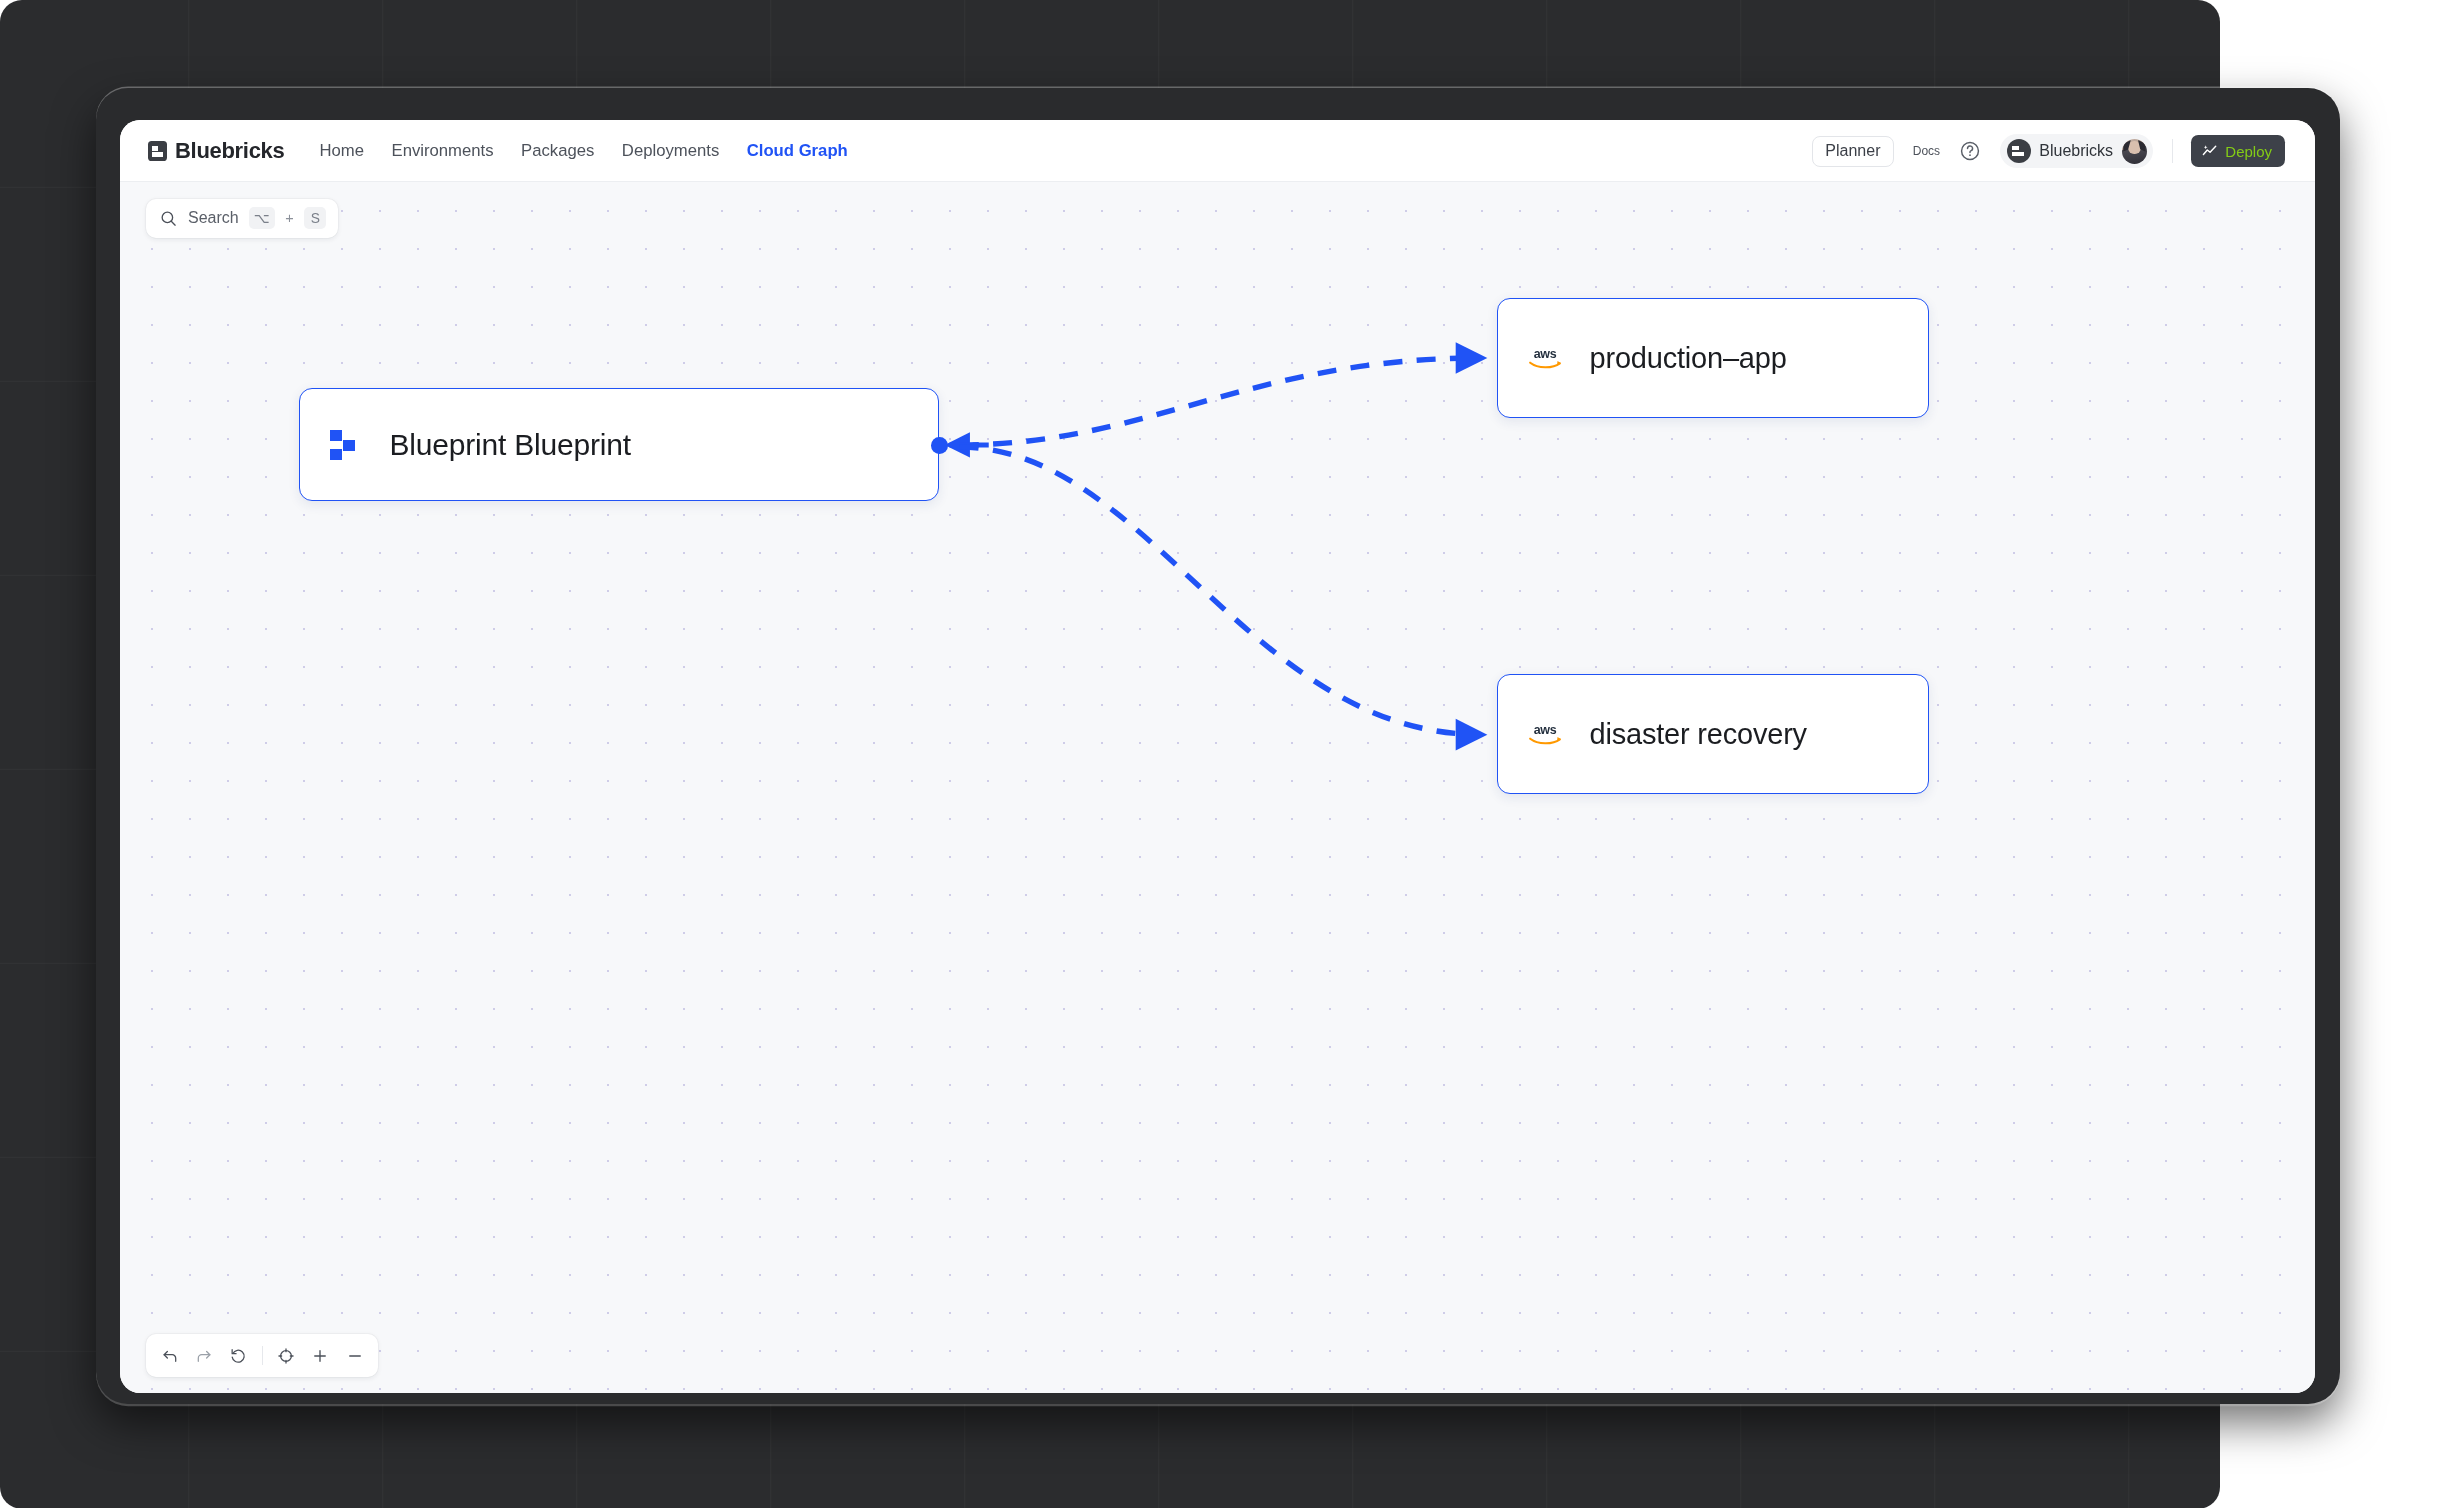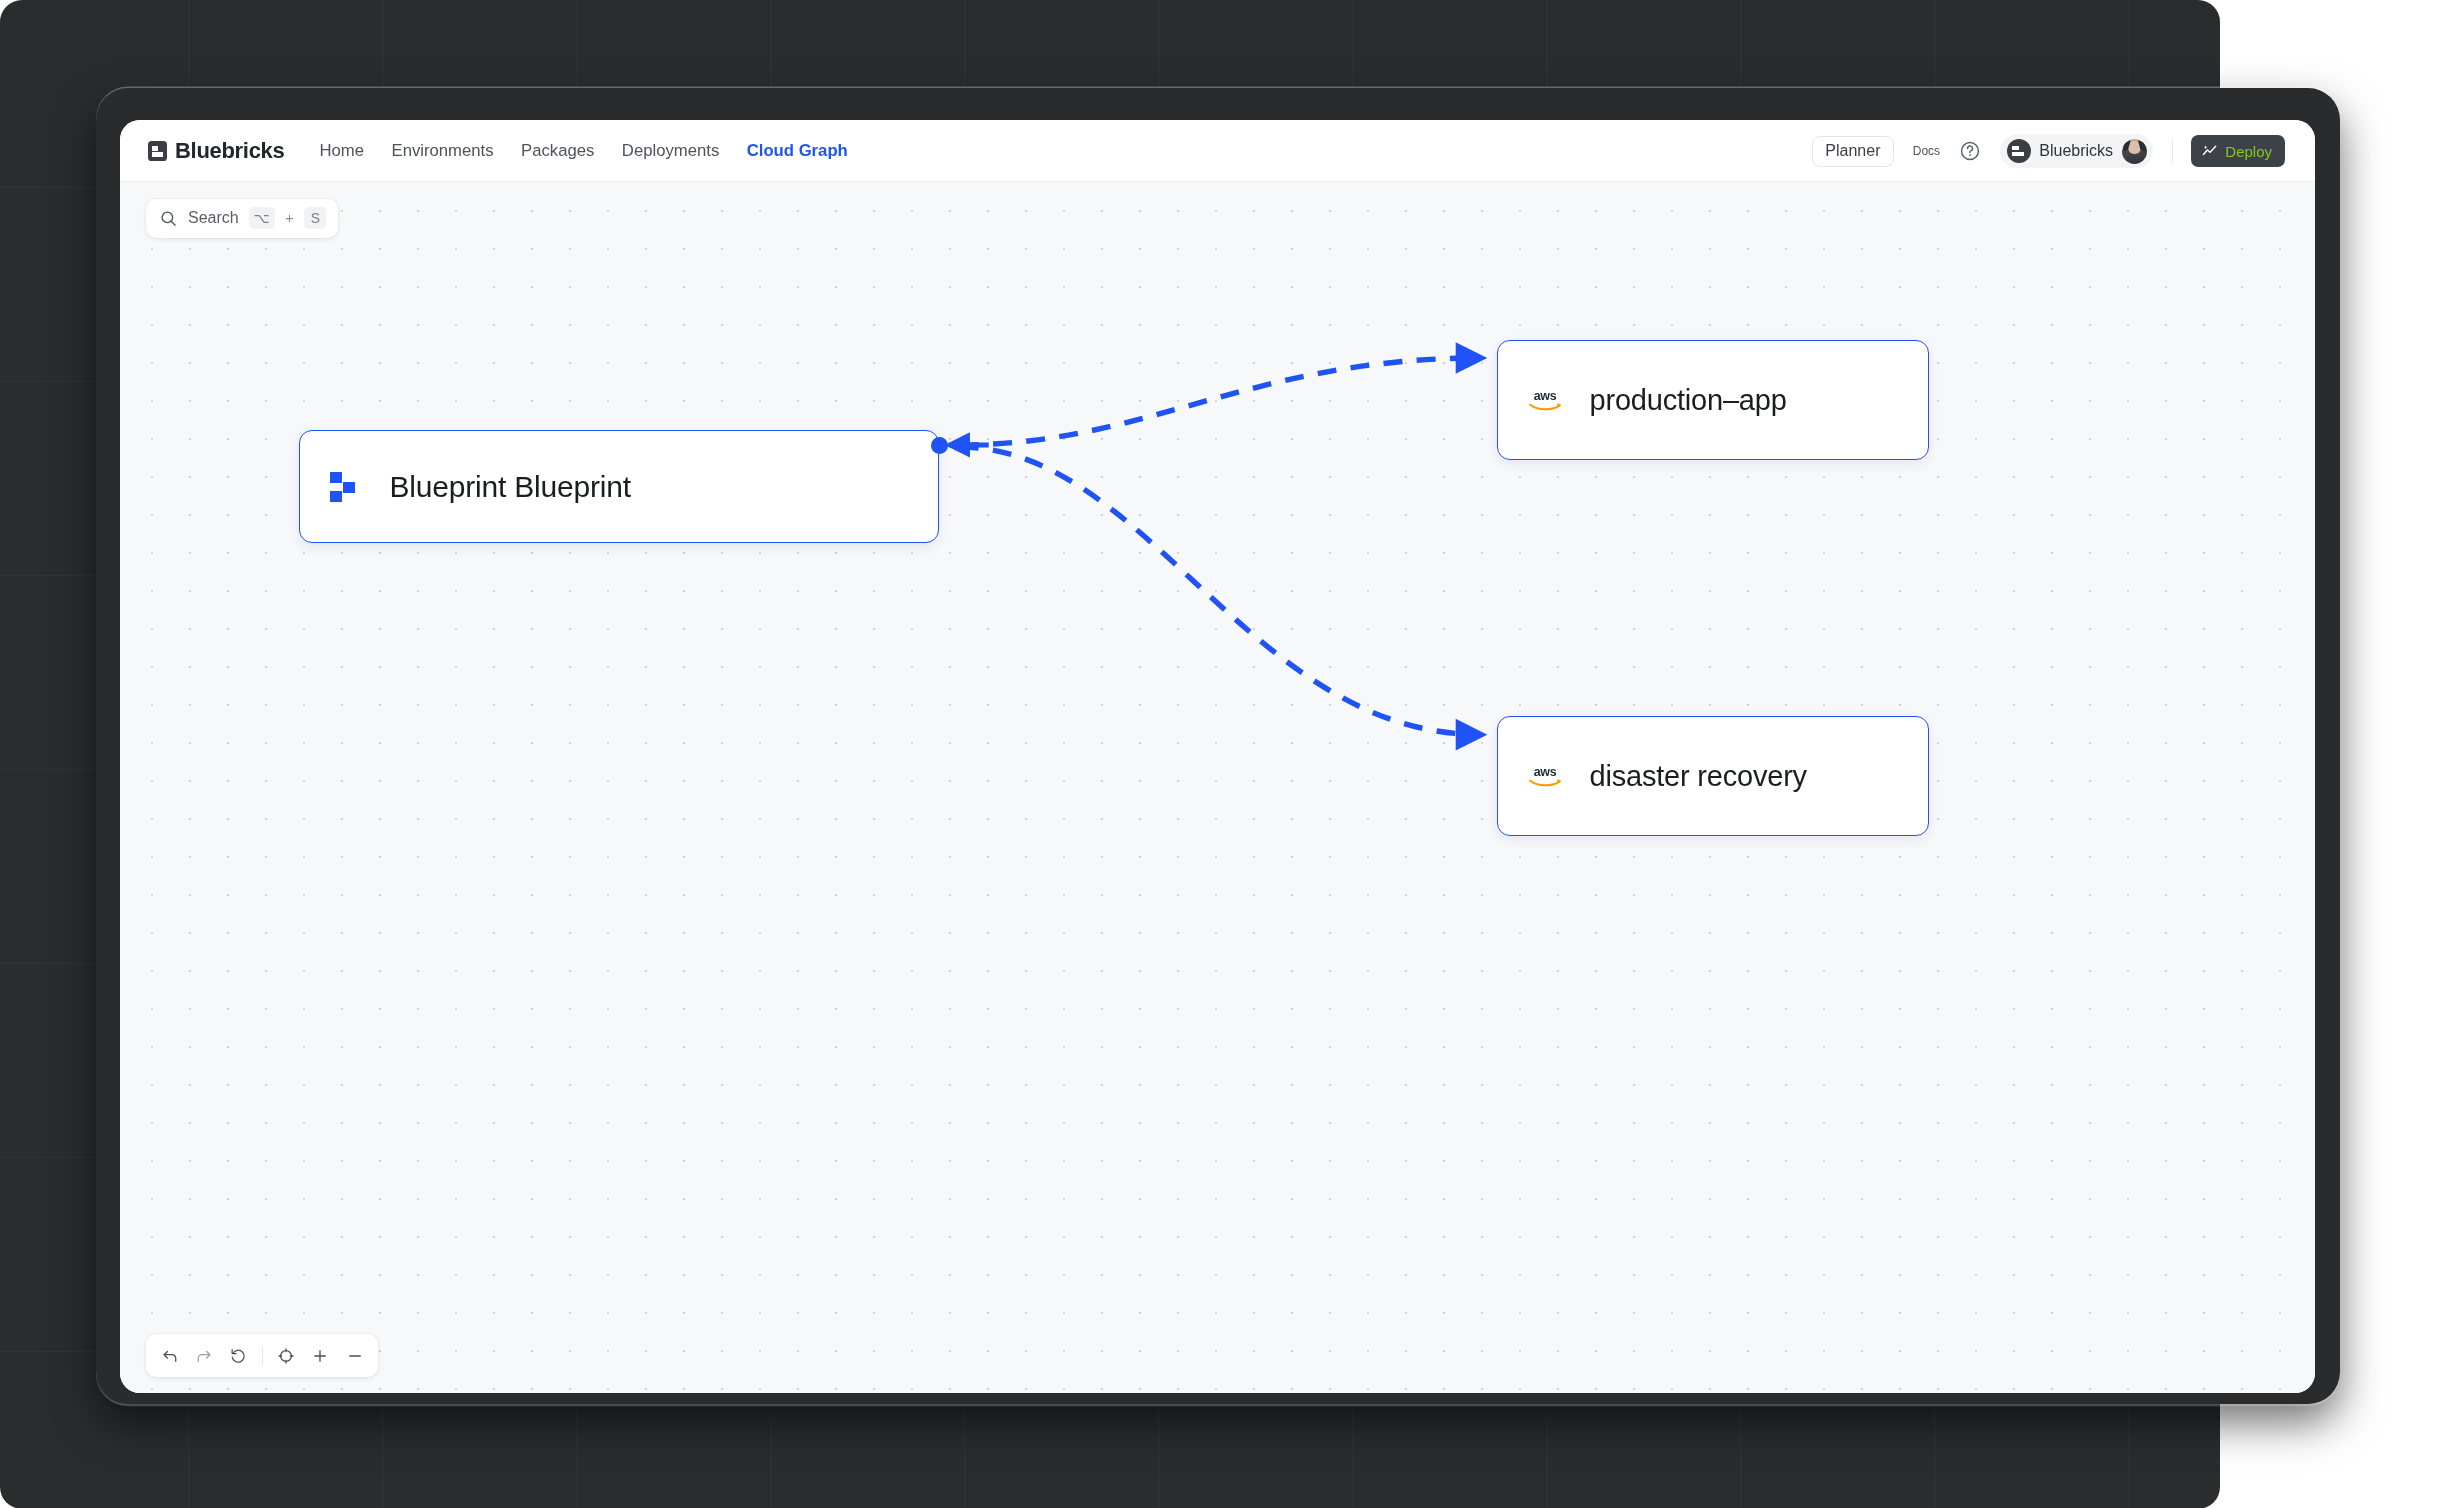--- a/index.html
+++ b/index.html
@@ -195,21 +195,20 @@
   
   .node {
     position:absolute;
     background:#fff;
     border:1.8px solid #2053f5;
     border-radius:13px;
     display:flex; align-items:center;
     box-shadow:0 3.6px 11.6px rgba(32,60,120,.09);
     cursor:pointer;
     z-index:3;
-    margin-top:42px;
   }
   #node-blueprint {
     left:179px; top:206px;
     width:640px; height:113px;
     padding-left:27.5px;
     gap:29px;
   }
   #node-prod {
     left:1377px; top:116px;
     width:432px; height:120px;

